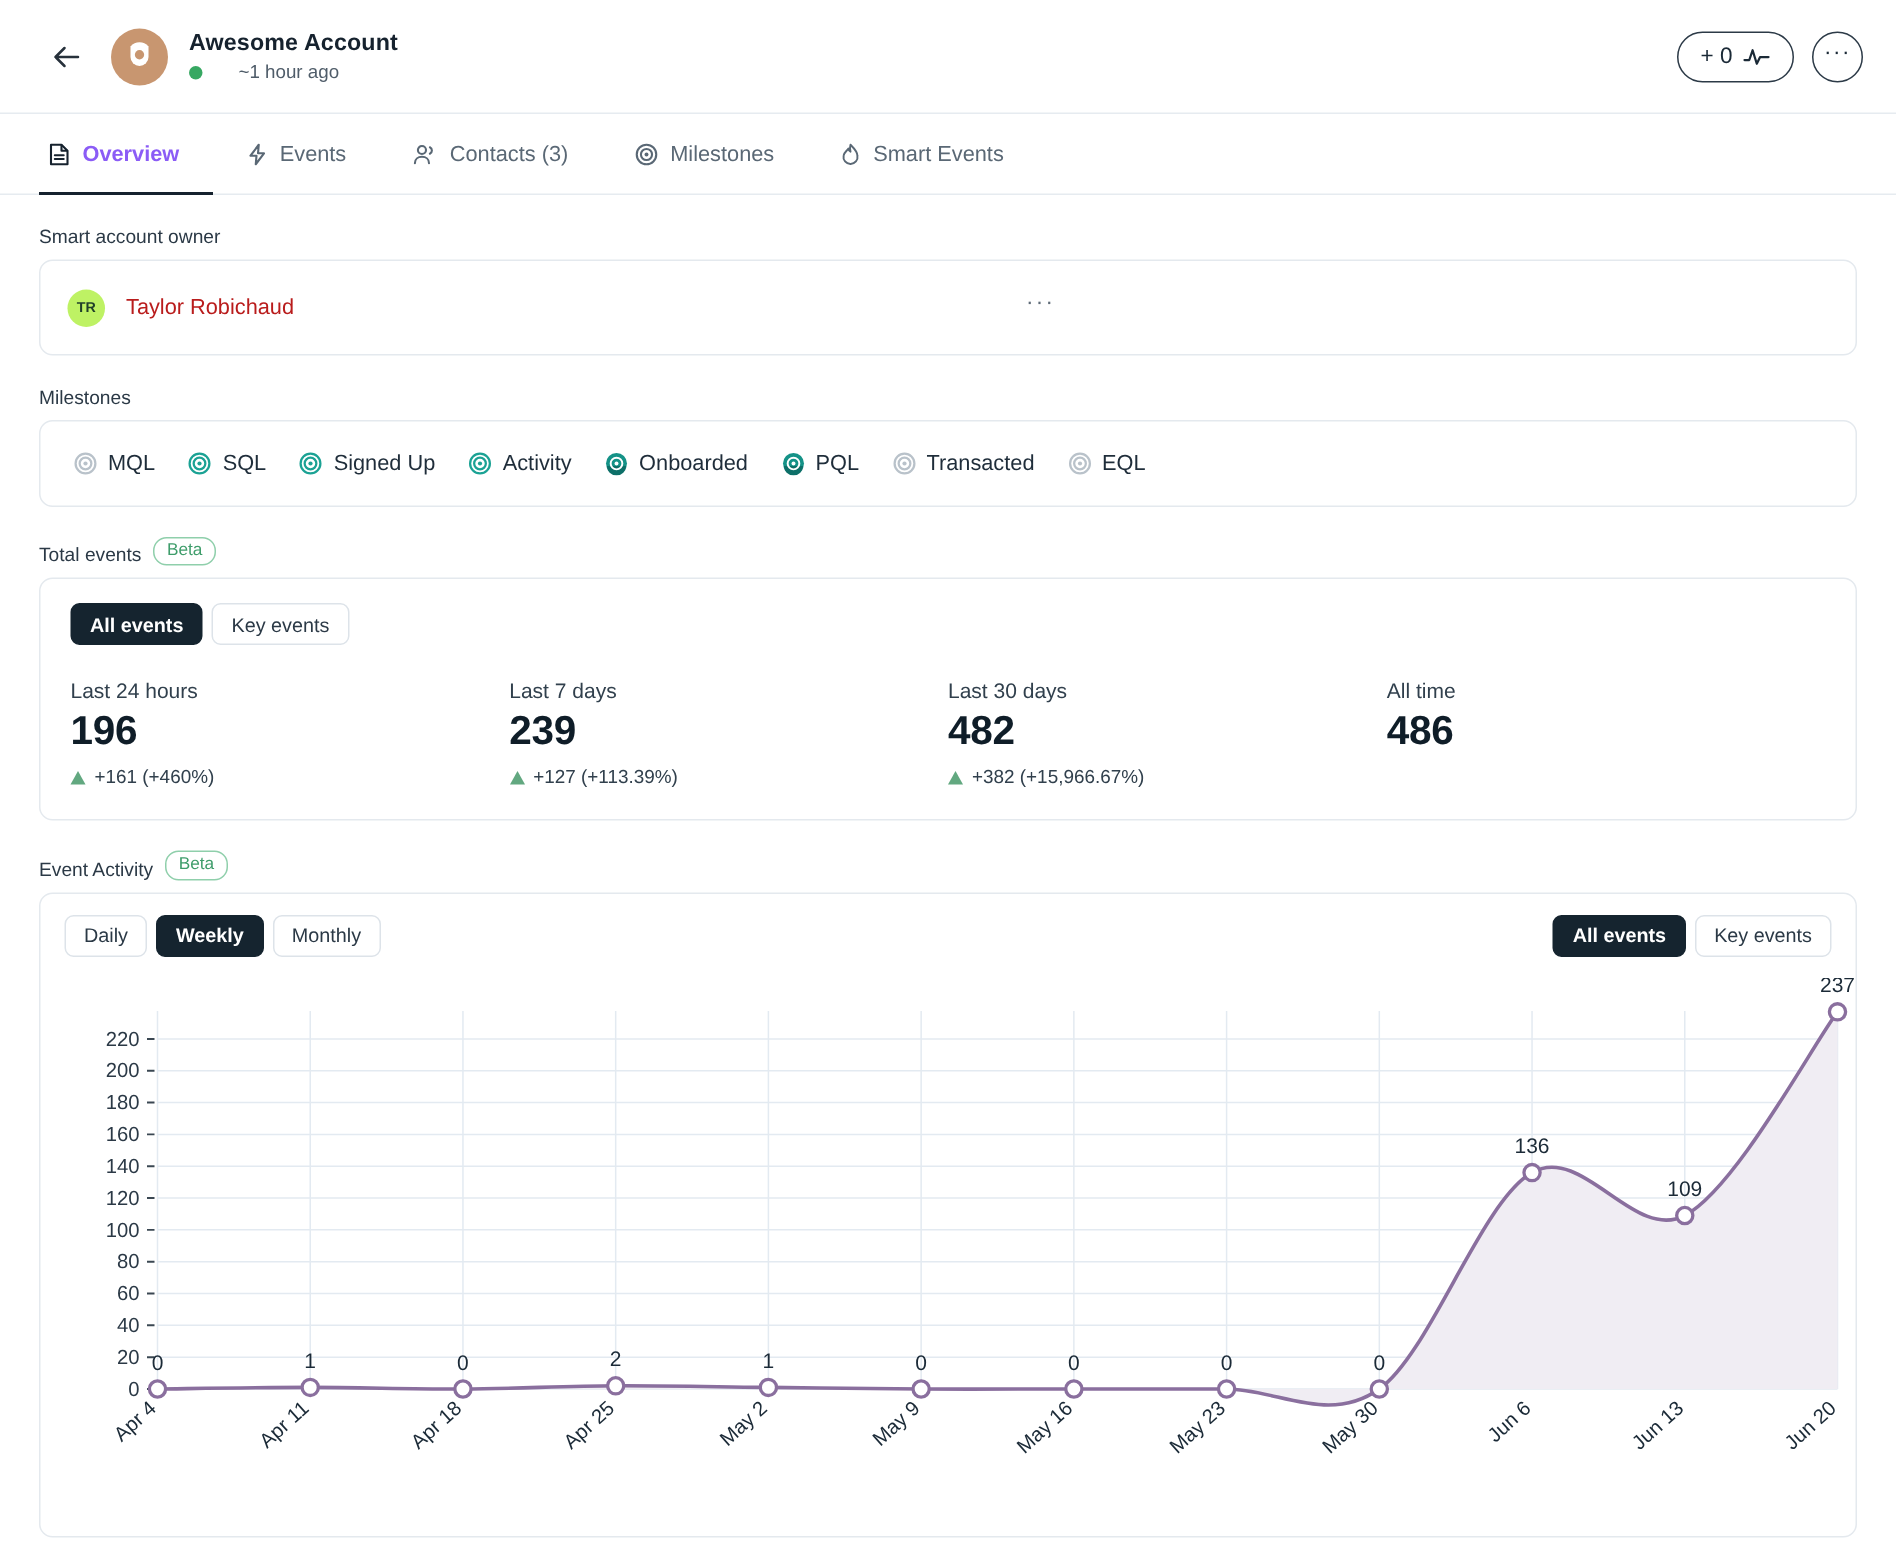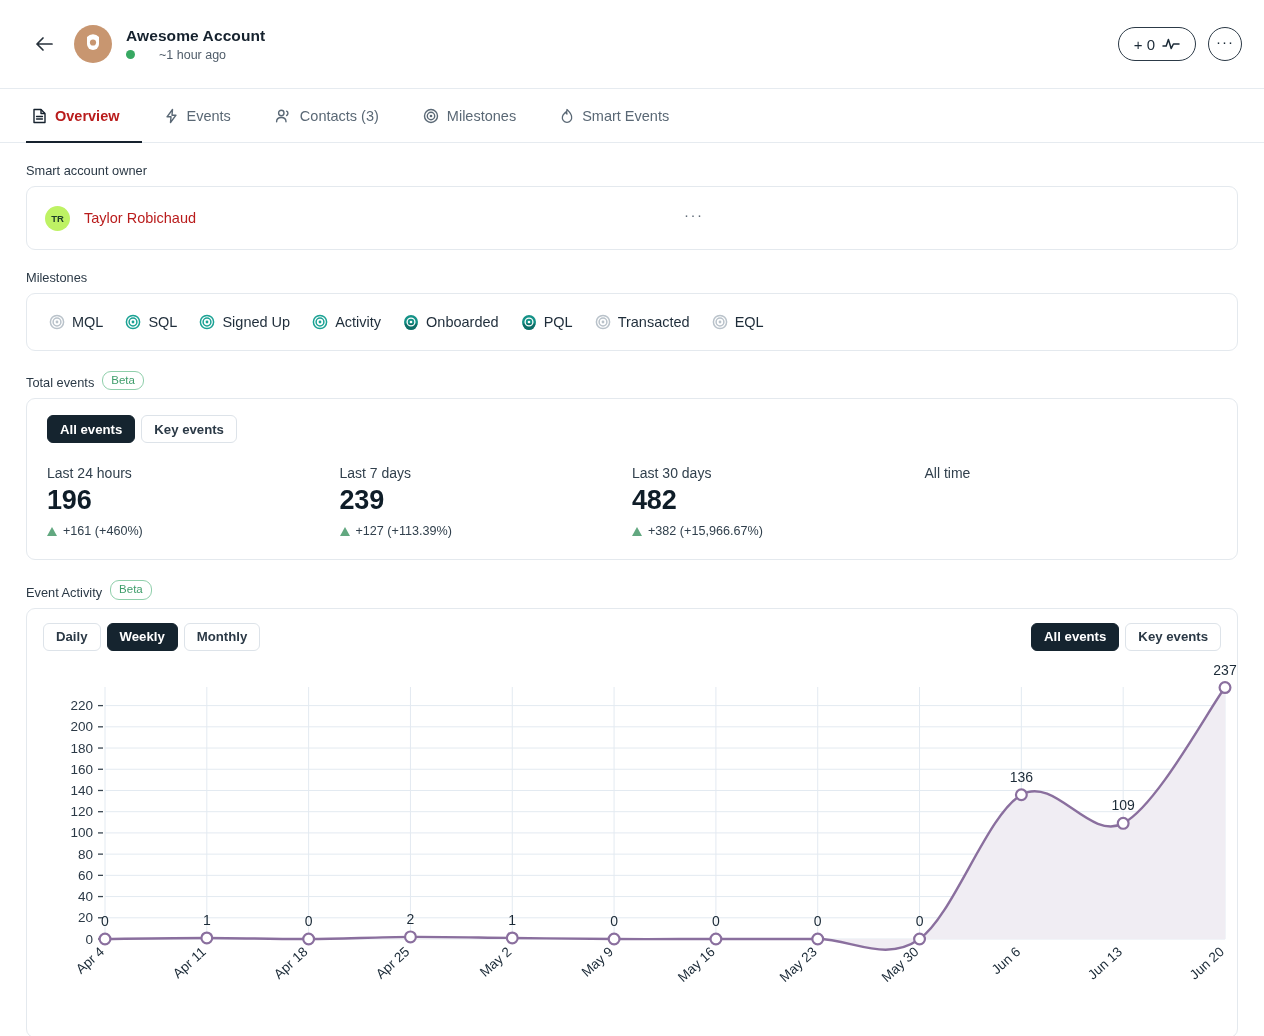--- a/index.html
+++ b/index.html
@@ -7,21 +7,21 @@
     width: 1264px;
     height: 1036px;
     background: #ffffff;
     font-family: "Liberation Sans", sans-serif;
     color: #1b2a37;
     overflow: hidden;
   }
 
   
   .header {
-    height: 89px;
+    height: 76px;
     display: flex;
     align-items: center;
     padding: 0 22px 0 30px;
     border-bottom: 1px solid #e6ebf0;
   }
   .back-btn {
     width: 28px; height: 28px;
     display: flex; align-items: center; justify-content: center;
     color: #27313b; font-size: 19px; line-height: 1;
     cursor: pointer; flex: 0 0 auto;
@@ -58,21 +58,21 @@
     height: 54px; display: flex; align-items: stretch;
     padding: 0 26px; border-bottom: 1px solid #e6ebf0;
   }
   .tab {
     display: flex; align-items: center; gap: 8px;
     padding: 0 22px; font-size: 14.5px; color: #5a6875;
     cursor: pointer; border-bottom: 2.5px solid transparent;
     position: relative; top: 1px;
   }
   .tab:first-child { padding-left: 6px; }
-  .tab.active { color: #b91c1c; font-weight: bold; border-bottom-color: #16222e; }
+  .tab.active { color: #8b5cf6; font-weight: bold; border-bottom-color: #16222e; }
   .tab svg { display: block; flex: 0 0 auto; }
 
   
   .body { padding: 0 26px; }
   .sec-label {
     display: flex; align-items: flex-end; gap: 8px;
     font-size: 12.8px; color: #2b3946; margin: 20px 0 8px 0;
   }
   .beta {
     font-size: 11.5px; color: #3f9d6b;
@@ -109,21 +109,21 @@
   .ms svg { display: block; flex: 0 0 auto; }
 
   
   .seg {
     display: inline-flex; align-items: center; gap: 6px;
   }
   .seg-btn {
     height: 28px; padding: 0 12px; border-radius: 6px;
     border: 1px solid #dde3e9; background: #fff;
     font-size: 13.2px; color: #2b3946; cursor: pointer;
-    display: flex; align-items: center; font-family: inherit; font-weight: bold;
+    display: flex; align-items: center; font-family: inherit;
   }
   .seg-btn.active {
     background: #15242f; border-color: #15242f; color: #ffffff; font-weight: bold;
   }
 
   
   .stats-card { padding: 16px 20px 20px 20px; }
   .stats-grid {
     display: grid; grid-template-columns: repeat(4, 1fr); margin-top: 22px;
   }
@@ -345,20 +345,21 @@
         <div class="stat-label">Last 30 days</div>
         <div class="stat-value">482</div>
         <div class="stat-delta">
           <span class="tri-up"></span>
           <span>+382 (+15,966.67%)</span>
         </div>
       </div>
 
       <div>
         <div class="stat-label">All time</div>
+        <div class="stat-value">486</div>
         <div class="stat-delta"></div>
       </div>
 
     </div>
   </div>
 
   <div class="sec-label">
     <span>Event Activity</span>
     <span class="beta">Beta</span>
   </div>

